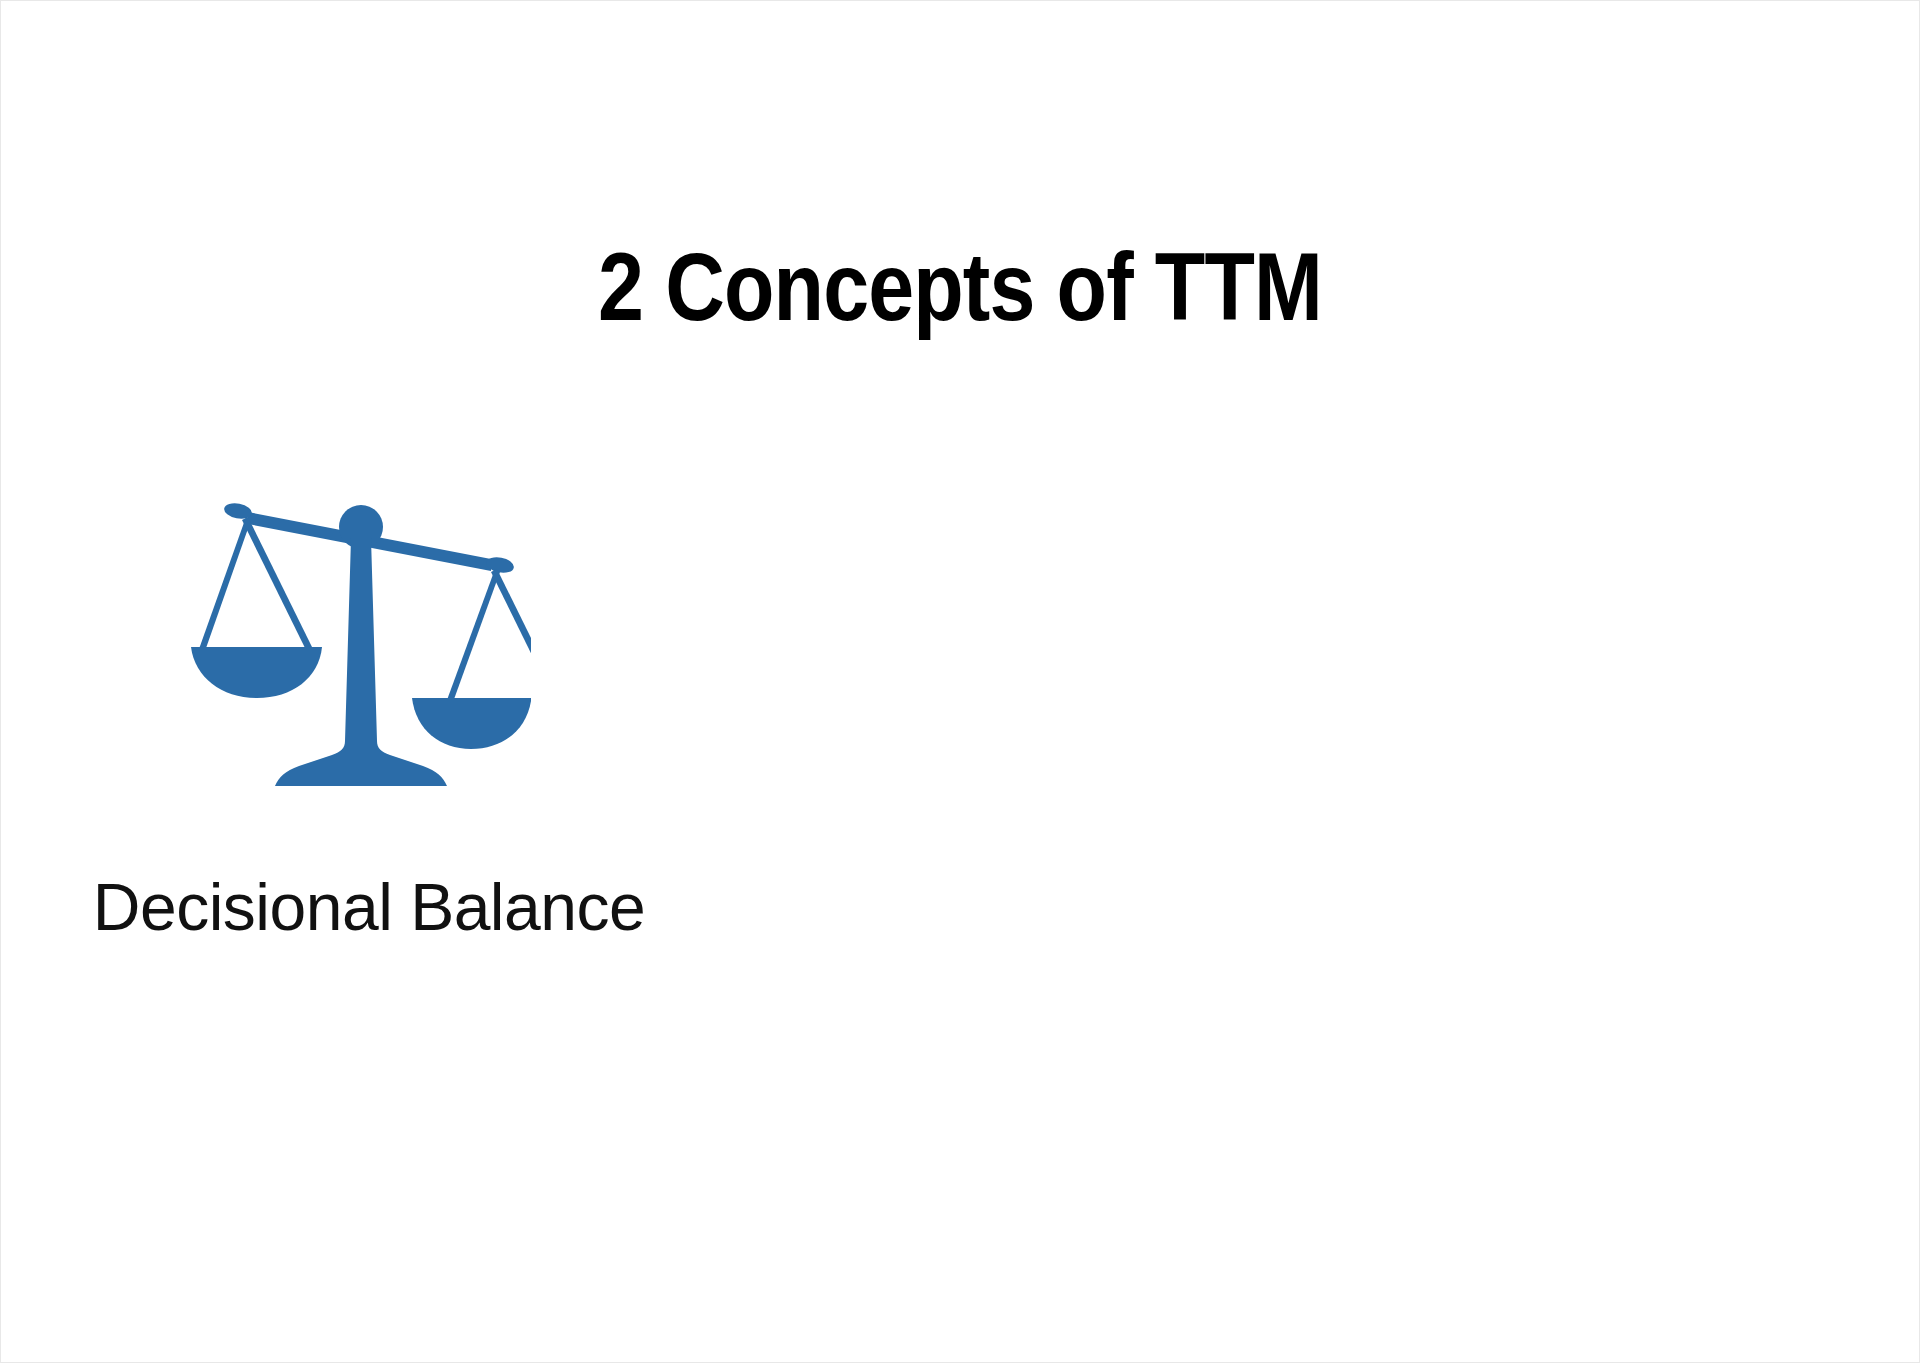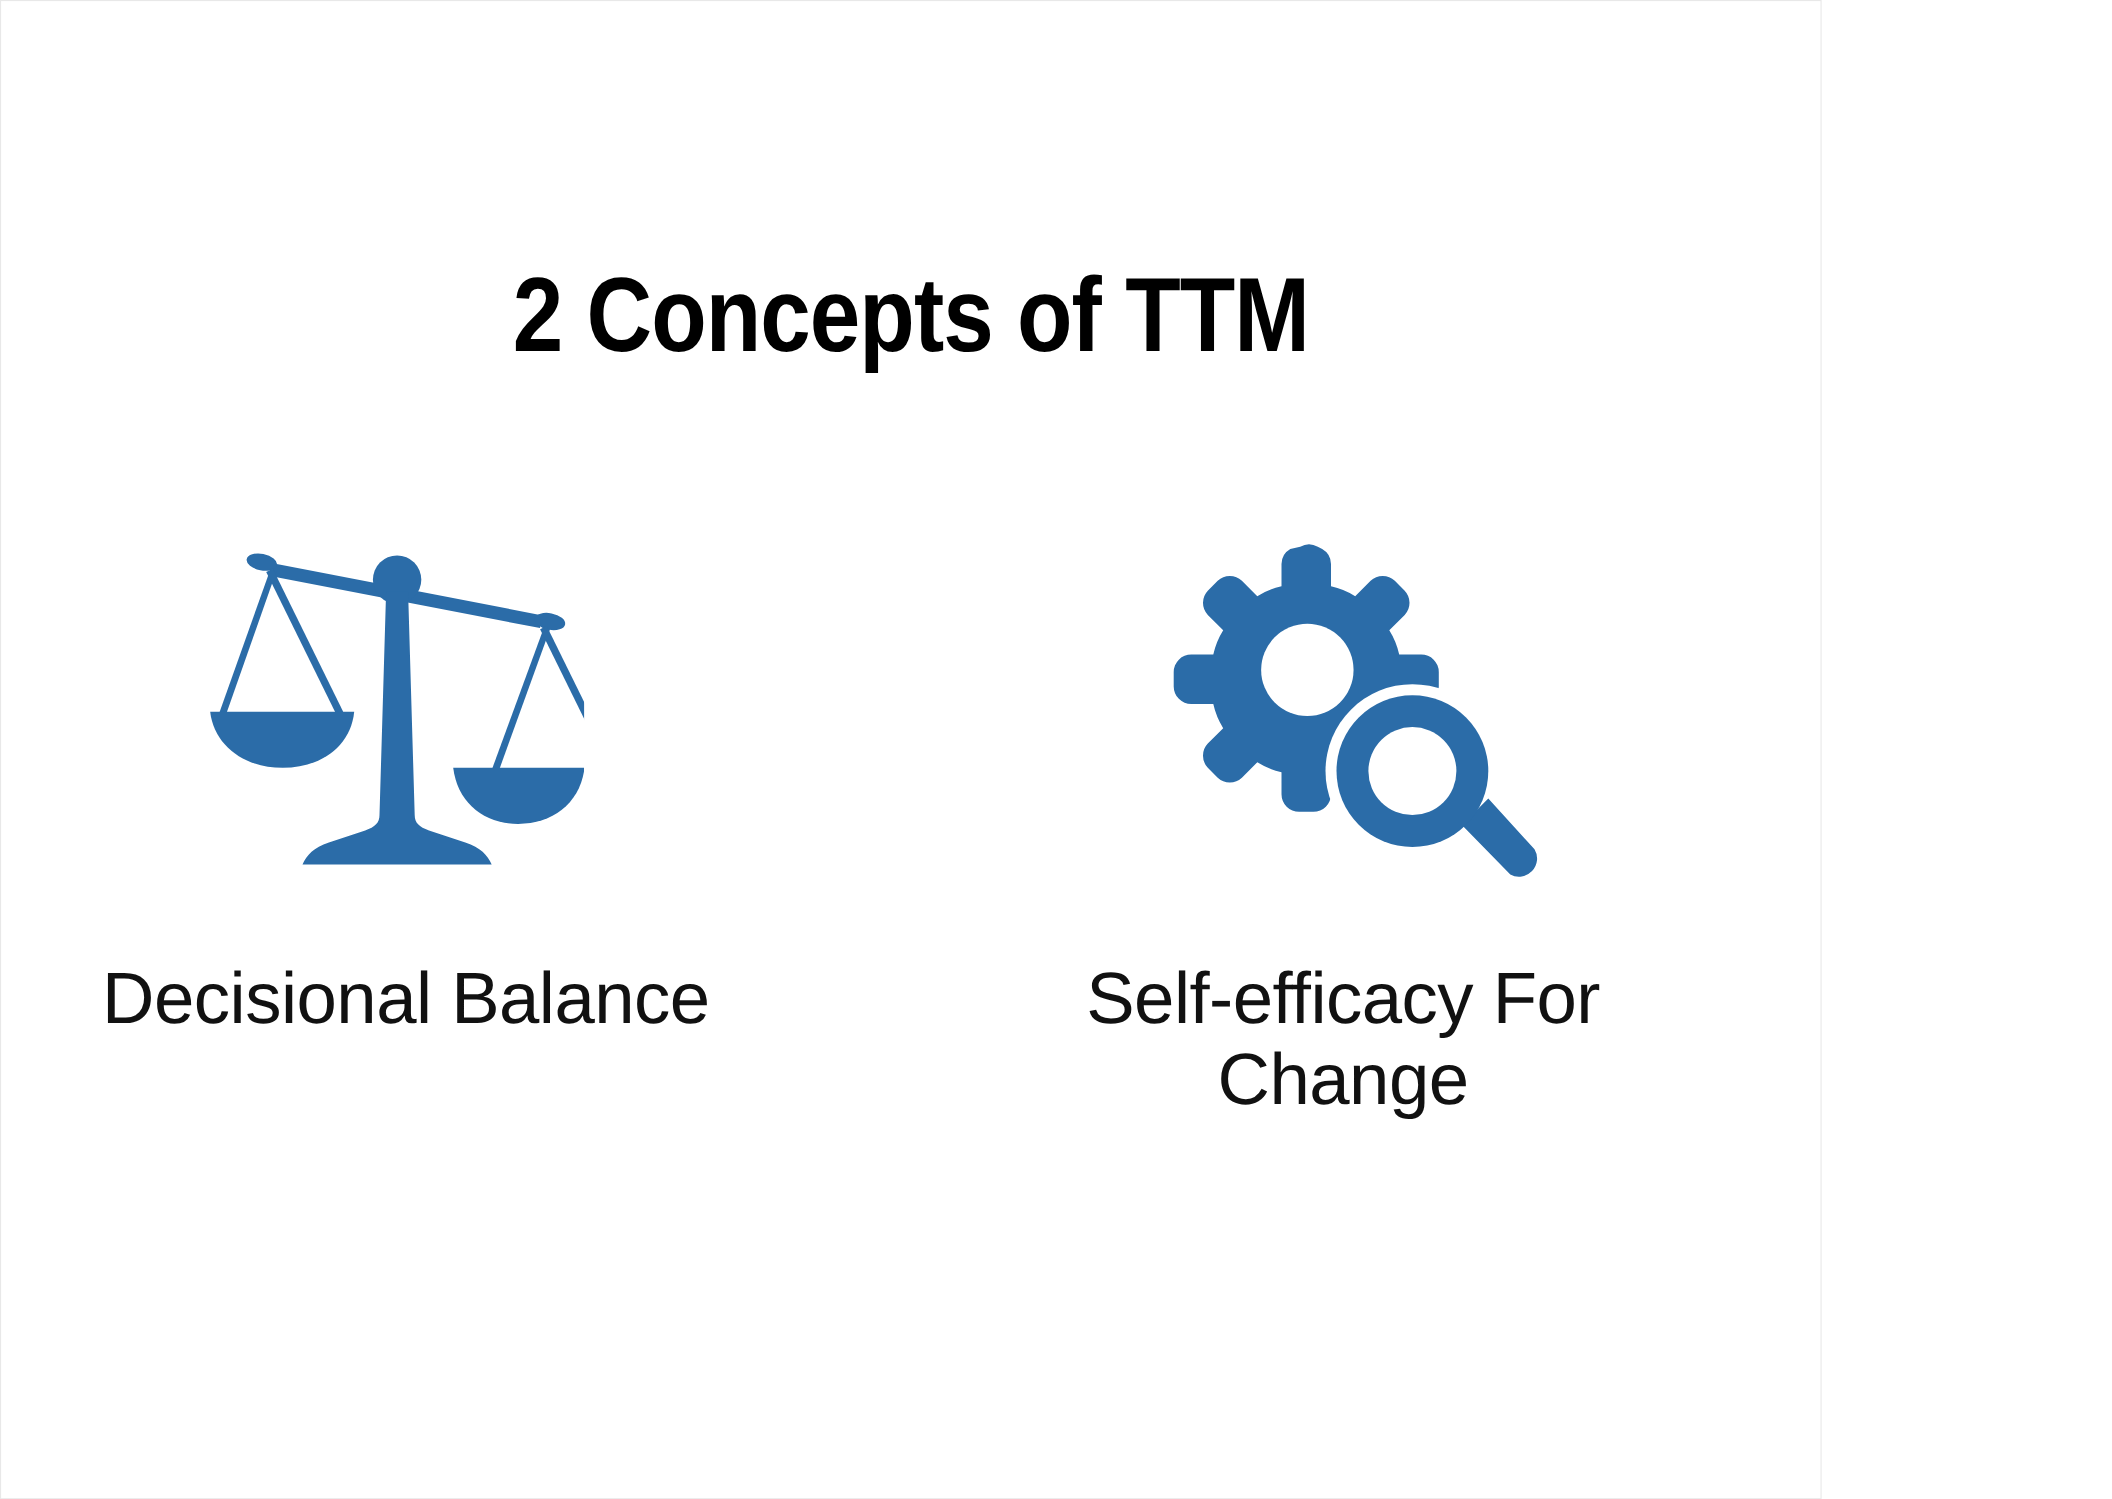--- a/index.html
+++ b/index.html
@@ -5,21 +5,21 @@
   html, body {
     margin: 0;
     padding: 0;
     background: #ffffff;
   }
   body {
     font-family: "Liberation Sans", sans-serif;
   }
   .slide {
     position: relative;
-    width: 1656px;
+    width: 1920px;
     height: 1363px;
     background: #ffffff;
     box-sizing: border-box;
     border: 1px solid #e8e8e8;
     overflow: hidden;
   }
 
   
   .title {
     position: absolute;
@@ -130,50 +130,15 @@
             <path d="M247 212 L340 212 L340 215 C335 245 311 263 280 263 C249 263 225 244 221 212 Z"></path>
           </g>
         </svg>
       </div>
 
       <div class="concept-label">
         <span>Decisional Balance</span><br>
       </div>
     </div>
 
-    <div class="concept concept-right">
-
-      <div class="concept-icon">
-        <svg width="340" height="330" viewBox="0 0 340 330" xmlns="http://www.w3.org/2000/svg">
-          <g fill="#2B6CA8">
-
-            <g>
-              <path d="M123 11
-                       a16 16 0 0 1 16 0 l4 2 a16 16 0 0 1 8 14 l0 20 a70 70 0 0 1 22 9 l14 -14
-                       a16 16 0 0 1 22 0 l9 9 a16 16 0 0 1 0 22 l-14 14 a70 70 0 0 1 9 22 l20 0
-                       a16 16 0 0 1 16 16 l0 13 a16 16 0 0 1 -16 16 l-20 0 a70 70 0 0 1 -9 22 l14 14
-                       a16 16 0 0 1 0 22 l-9 9 a16 16 0 0 1 -22 0 l-14 -14 a70 70 0 0 1 -22 9 l0 20
-                       a16 16 0 0 1 -16 16 l-13 0 a16 16 0 0 1 -16 -16 l0 -20 a70 70 0 0 1 -22 -9 l-14 14
-                       a16 16 0 0 1 -22 0 l-9 -9 a16 16 0 0 1 0 -22 l14 -14 a70 70 0 0 1 -9 -22 l-20 0
-                       a16 16 0 0 1 -16 -16 l0 -13 a16 16 0 0 1 16 -16 l20 0 a70 70 0 0 1 9 -22 l-14 -14
-                       a16 16 0 0 1 0 -22 l9 -9 a16 16 0 0 1 22 0 l14 14 a70 70 0 0 1 22 -9 l0 -20
-                       a16 16 0 0 1 8 -14 Z"></path>
-              <circle cx="129.5" cy="123" r="42" fill="#ffffff"></circle>
-            </g>
-
-            <circle cx="225" cy="215" r="79" fill="#ffffff"></circle>
-
-            <path d="M270 264 l24 -24 l42 46 a16.5 16.5 0 0 1 -22 23 Z"></path>
-
-            <circle cx="225" cy="215" r="69"></circle>
-            <circle cx="225" cy="215" r="40" fill="#ffffff"></circle>
-          </g>
-        </svg>
-      </div>
-
-      <div class="concept-label">
-        <span>Self-efficacy For</span><br>
-        <span>Change</span>
-      </div>
-    </div>
 
   </div>
 </div>
 
 </body></html>

